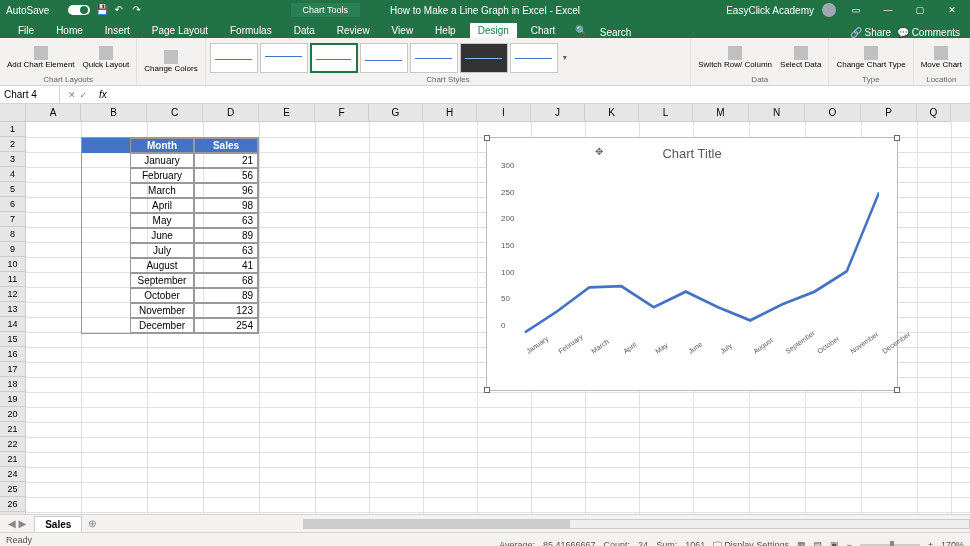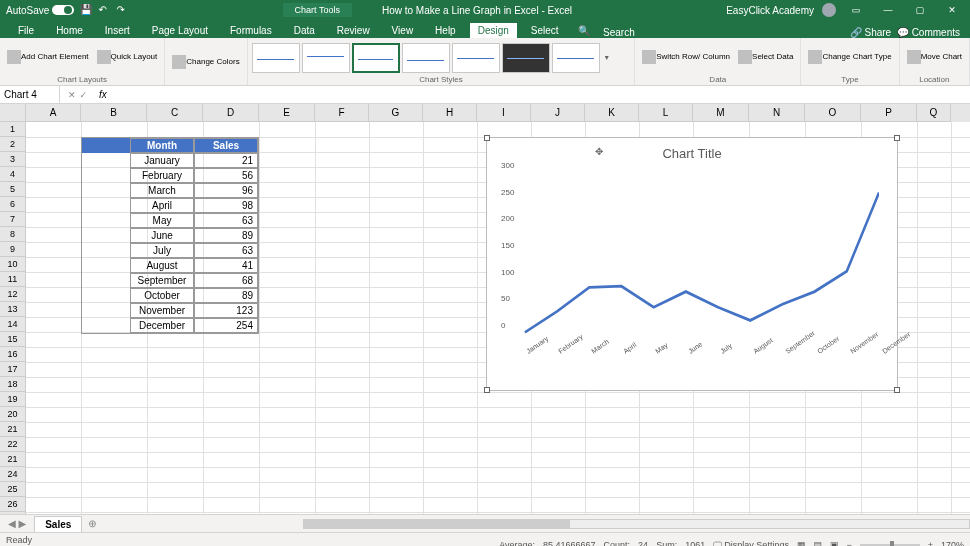--- a/index.html
+++ b/index.html
@@ -1,21 +1,21 @@
 <!DOCTYPE html>
 <html><head>
 <meta charset="utf-8">
 <style>
 * { box-sizing: border-box; margin: 0; padding: 0; font-family: 'Segoe UI', Arial, sans-serif; }
 body { width: 970px; height: 546px; background: #fff; overflow: hidden; position: relative; }
 
 
 .titlebar { height: 20px; background: #217346; display: flex; align-items: center; color: #fff; font-size: 10px; }
 .titlebar-left { display: flex; align-items: center; gap: 6px; padding-left: 6px; }
-.autosave-toggle { display: flex; align-items: center; gap: 3px; }
+.autosave-toggle { display: flex; align-items: center; gap: 19px; }
 .toggle-pill { width: 22px; height: 10px; background: #fff; border-radius: 5px; position: relative; }
 .toggle-knob { position: absolute; width: 8px; height: 8px; background: #217346; border-radius: 50%; top: 1px; left: 12px; }
 .qat-icon { width: 12px; height: 12px; display: inline-block; }
 .titlebar-center { flex: 1; text-align: center; display: flex; justify-content: center; gap: 30px; align-items: center; }
 .chart-tools { background: #2a8055; padding: 2px 12px; font-size: 9px; }
 .titlebar-right { display: flex; align-items: center; gap: 8px; padding-right: 6px; }
 .user-badge { width: 14px; height: 14px; background: #9fa8b0; border-radius: 50%; }
 .win-btn { width: 24px; height: 18px; display: flex; align-items: center; justify-content: center; font-size: 9px; }
 .win-btn.close { background: transparent; }
 
@@ -24,21 +24,21 @@
 .menu-tab { color: #fff; font-size: 10px; padding: 2px 8px; cursor: pointer; }
 .menu-tab.active { background: #fff; color: #217346; }
 .menu-right { margin-left: auto; display: flex; gap: 6px; padding-right: 10px; color: #fff; font-size: 10px; }
 .menu-right-item { display: flex; align-items: center; gap: 2px; }
 
 
 .ribbon { height: 48px; background: #f3f2f1; border-bottom: 1px solid #d4d4d4; display: flex; align-items: stretch; }
 .ribbon-group { display: flex; flex-direction: column; border-right: 1px solid #e1e1e1; padding: 2px 4px 0; }
 .ribbon-group-content { display: flex; gap: 2px; flex: 1; align-items: center; }
 .ribbon-group-label { font-size: 8px; color: #666; text-align: center; padding-bottom: 1px; }
-.ribbon-btn { display: flex; flex-direction: row; align-items: center; font-size: 8px; padding: 2px 3px; cursor: pointer; line-height: 1.1; }
+.ribbon-btn { display: flex; flex-direction: column; align-items: center; font-size: 8px; padding: 2px 3px; cursor: pointer; line-height: 1.1; }
 .ribbon-icon { width: 14px; height: 14px; background: #c0c0c0; margin-bottom: 1px; }
 .chart-style { width: 48px; height: 30px; border: 1px solid #c8c8c8; background: #fff; cursor: pointer; position: relative; overflow: hidden; }
 .chart-style.selected { border: 2px solid #217346; }
 .chart-style.dark { background: #333; }
 .chart-style-line { position: absolute; border-top: 1.5px solid #4472c4; width: 80%; left: 10%; }
 
 
 .formula-row { height: 18px; display: flex; border-bottom: 1px solid #d4d4d4; align-items: center; }
 .name-box { width: 60px; border-right: 1px solid #d4d4d4; font-size: 10px; padding: 0 4px; height: 100%; display: flex; align-items: center; }
 .fb-btns { display: flex; gap: 4px; padding: 0 8px; font-size: 9px; color: #888; }
@@ -122,21 +122,21 @@
   <span class="menu-tab">File</span>
   <span class="menu-tab">Home</span>
   <span class="menu-tab">Insert</span>
   <span class="menu-tab">Page Layout</span>
   <span class="menu-tab">Formulas</span>
   <span class="menu-tab">Data</span>
   <span class="menu-tab">Review</span>
   <span class="menu-tab">View</span>
   <span class="menu-tab">Help</span>
   <span class="menu-tab active">Design</span>
-  <span class="menu-tab">Select</span>
+  <span class="menu-tab">Chart</span>
   <span style="color:#fff;font-size:10px;padding:2px 6px;">🔍</span>
   <span style="color:#fff;font-size:10px;">Search</span>
   <div class="menu-right">
     <span class="menu-right-item">🔗 <span>Share</span></span>
     <span class="menu-right-item">💬 <span>Comments</span></span>
   </div>
 </div>
 
 <div class="ribbon">
   <div class="ribbon-group">

